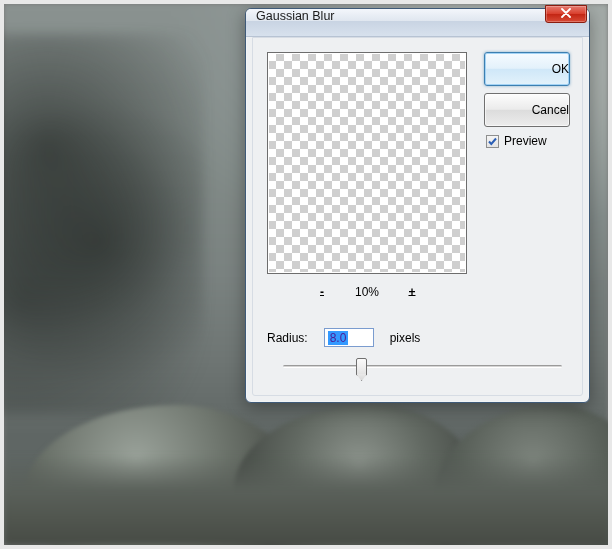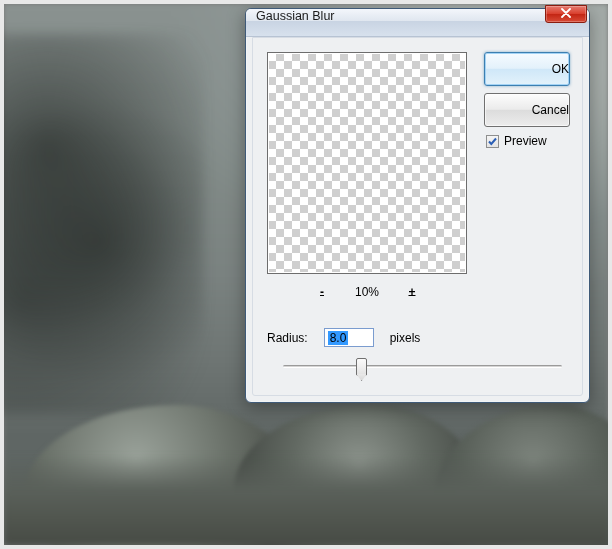--- a/index.html
+++ b/index.html
@@ -170,21 +170,21 @@
     color:#000;
   }
   .num-input {
     width: 50px; height: 19px;
     border:1px solid #7a9ccf;
     background:#fff;
     padding:0 3px;
     display:flex; align-items:center;
   }
   .num-input .val {
-    background:#3399ff; color:#000000;
+    background:#3399ff; color:#4c1d95;
     padding:0 2px;
     display:inline-block;
     min-width: 20px;
   }
   .slider-wrap {
     position:absolute;
     left: 30px; right: 20px; top: 318px;
     height: 20px;
   }
   .slider-track {

